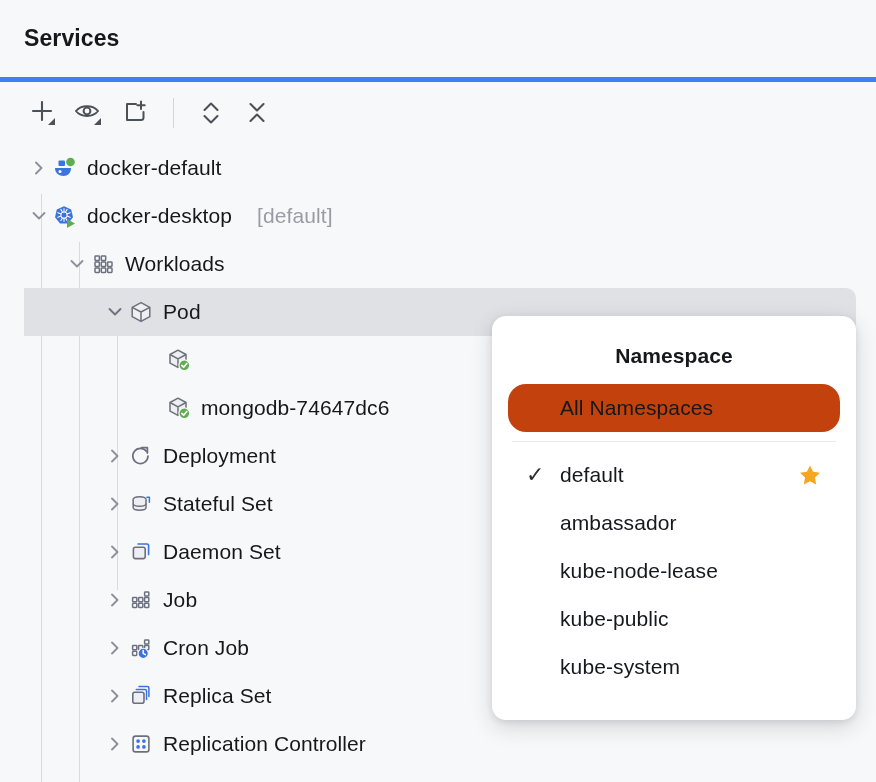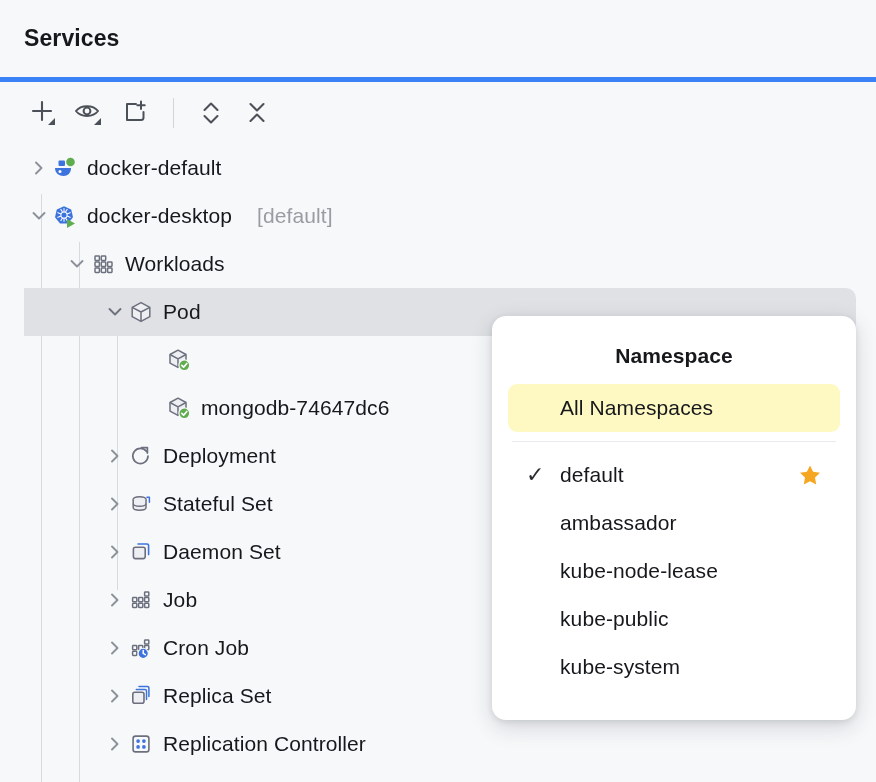--- a/index.html
+++ b/index.html
@@ -159,21 +159,22 @@
     align-items: center;
     border-radius: 9px;
     padding-left: 52px;
     padding-right: 16px;
     font-size: 21px;
     color: #16181C;
     position: relative;
     letter-spacing: 0.1px;
   }
   .menu-item.highlight {
-    background: #fef9c3;
+    background: #c2410c;
+    border-radius: 18px;
   }
   .menu-item .check {
     position: absolute;
     left: 18px;
     font-size: 22px;
     color: #2B2D31;
     line-height: 1;
   }
   .menu-item .star {
     position: absolute;

